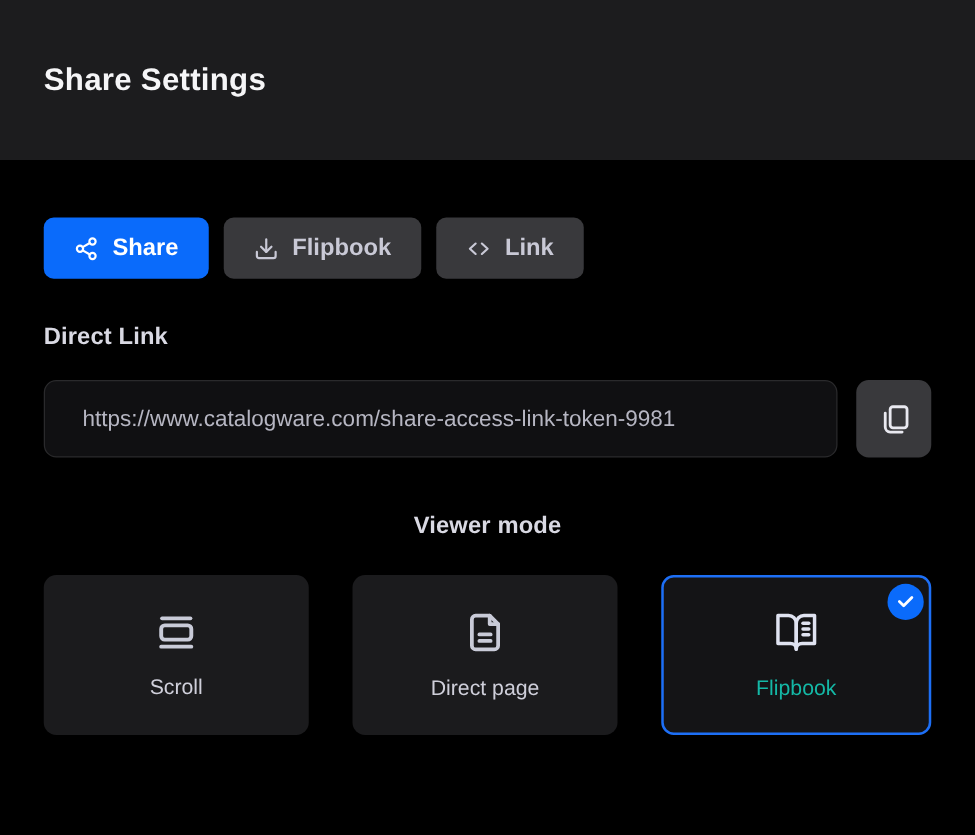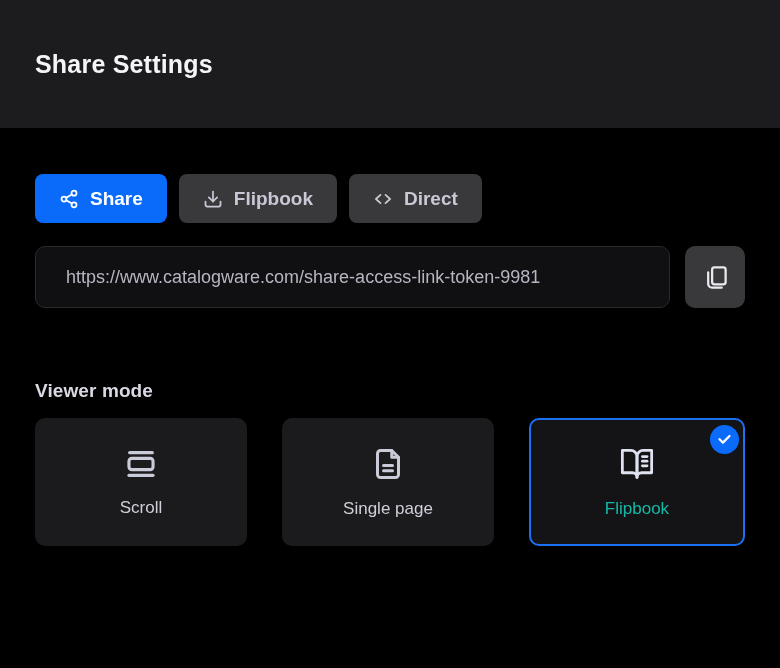--- a/index.html
+++ b/index.html
@@ -91,23 +91,23 @@
     border-radius: 10px;
     background: #39393c;
     color: #e9e9f0;
     display: flex;
     align-items: center;
     justify-content: center;
     cursor: pointer;
   }
 
   
-  .viewer-label { margin-top: 72px; }
+  .viewer-label { margin-top: 44px; text-align: center; }
   .cards {
-    margin-top: 16px;
+    margin-top: 28px;
     display: flex;
     gap: 35px;
   }
   .card {
     position: relative;
     flex: 1;
     height: 128px;
     background: #1b1b1d;
     border: none;
     border-radius: 10px;
@@ -174,24 +174,25 @@
           <line x1="12" y1="3" x2="12" y2="15"></line>
         </svg>
         <span>Flipbook</span>
       </button>
 
       <button class="tab">
         <svg width="20" height="20" viewBox="0 0 24 24" fill="none" stroke="currentColor" stroke-width="2.1" stroke-linecap="round" stroke-linejoin="round">
           <polyline points="15 17 20.5 12 15 7"></polyline>
             <polyline points="9 7 3.5 12 9 17"></polyline>
         </svg>
-        <span>Direct</span>
+        <span>Link</span>
       </button>
     </div>
 
+    <div class="section-label">Direct Link</div>
 
     <div class="link-row">
       <input class="link-input" type="text" readonly="" value="https://www.catalogware.com/share-access-link-token-9981" style="">
       <button class="copy-btn">
         <svg width="27" height="27" viewBox="0 0 24 24" fill="none" stroke="currentColor" stroke-width="2" stroke-linecap="round" stroke-linejoin="round">
           <rect x="9" y="3" width="12" height="15" rx="2"></rect>
           <path d="M5.5 7.5v10a3.5 3.5 0 0 0 3.5 3.5h8.5"></path>
         </svg>
       </button>
     </div>
@@ -209,21 +210,21 @@
         <span>Scroll</span>
       </button>
 
       <button class="card">
         <svg class="card-icon" width="36" height="36" viewBox="0 0 24 24" fill="none" stroke="currentColor" stroke-width="2" stroke-linecap="round" stroke-linejoin="round">
           <path d="M14.5 3H7a2 2 0 0 0-2 2v14a2 2 0 0 0 2 2h10a2 2 0 0 0 2-2V7.5z"></path>
           <polyline points="14.5 3 14.5 7.5 19 7.5"></polyline>
           <line x1="9" y1="13" x2="15" y2="13"></line>
           <line x1="9" y1="16.5" x2="15" y2="16.5"></line>
         </svg>
-        <span>Single page</span>
+        <span>Direct page</span>
       </button>
 
       <button class="card card--selected">
         <span class="check-badge">
           <svg width="15" height="15" viewBox="0 0 24 24" fill="none" stroke="currentColor" stroke-width="3.6" stroke-linecap="round" stroke-linejoin="round">
             <polyline points="20 6.5 9.5 17 4 11.5"></polyline>
           </svg>
         </span>
         <svg class="card-icon" width="44" height="37" viewBox="0 0 24 24" fill="none" stroke="currentColor" stroke-width="1.8" stroke-linecap="round" stroke-linejoin="round">
           <path d="M2.5 3.5h5.5a4 4 0 0 1 4 4v13.5a3 3 0 0 0-3-3H2.5z"></path>

